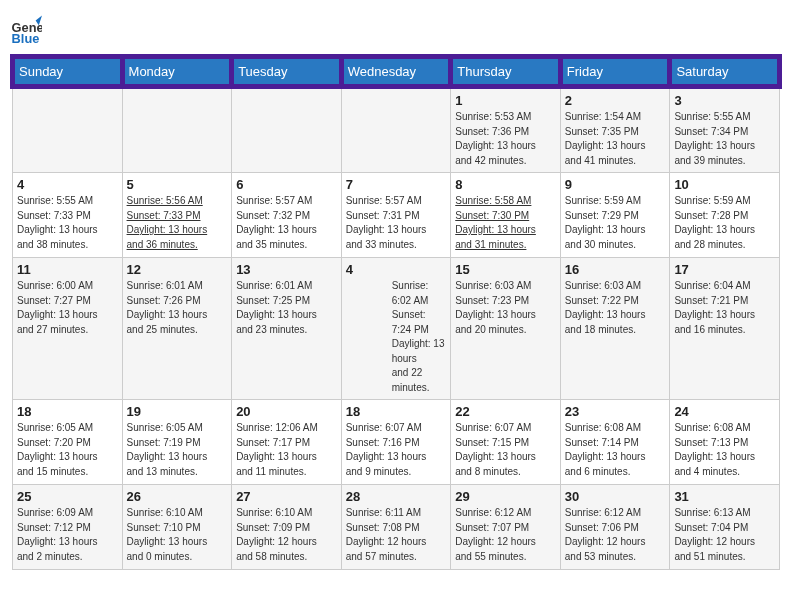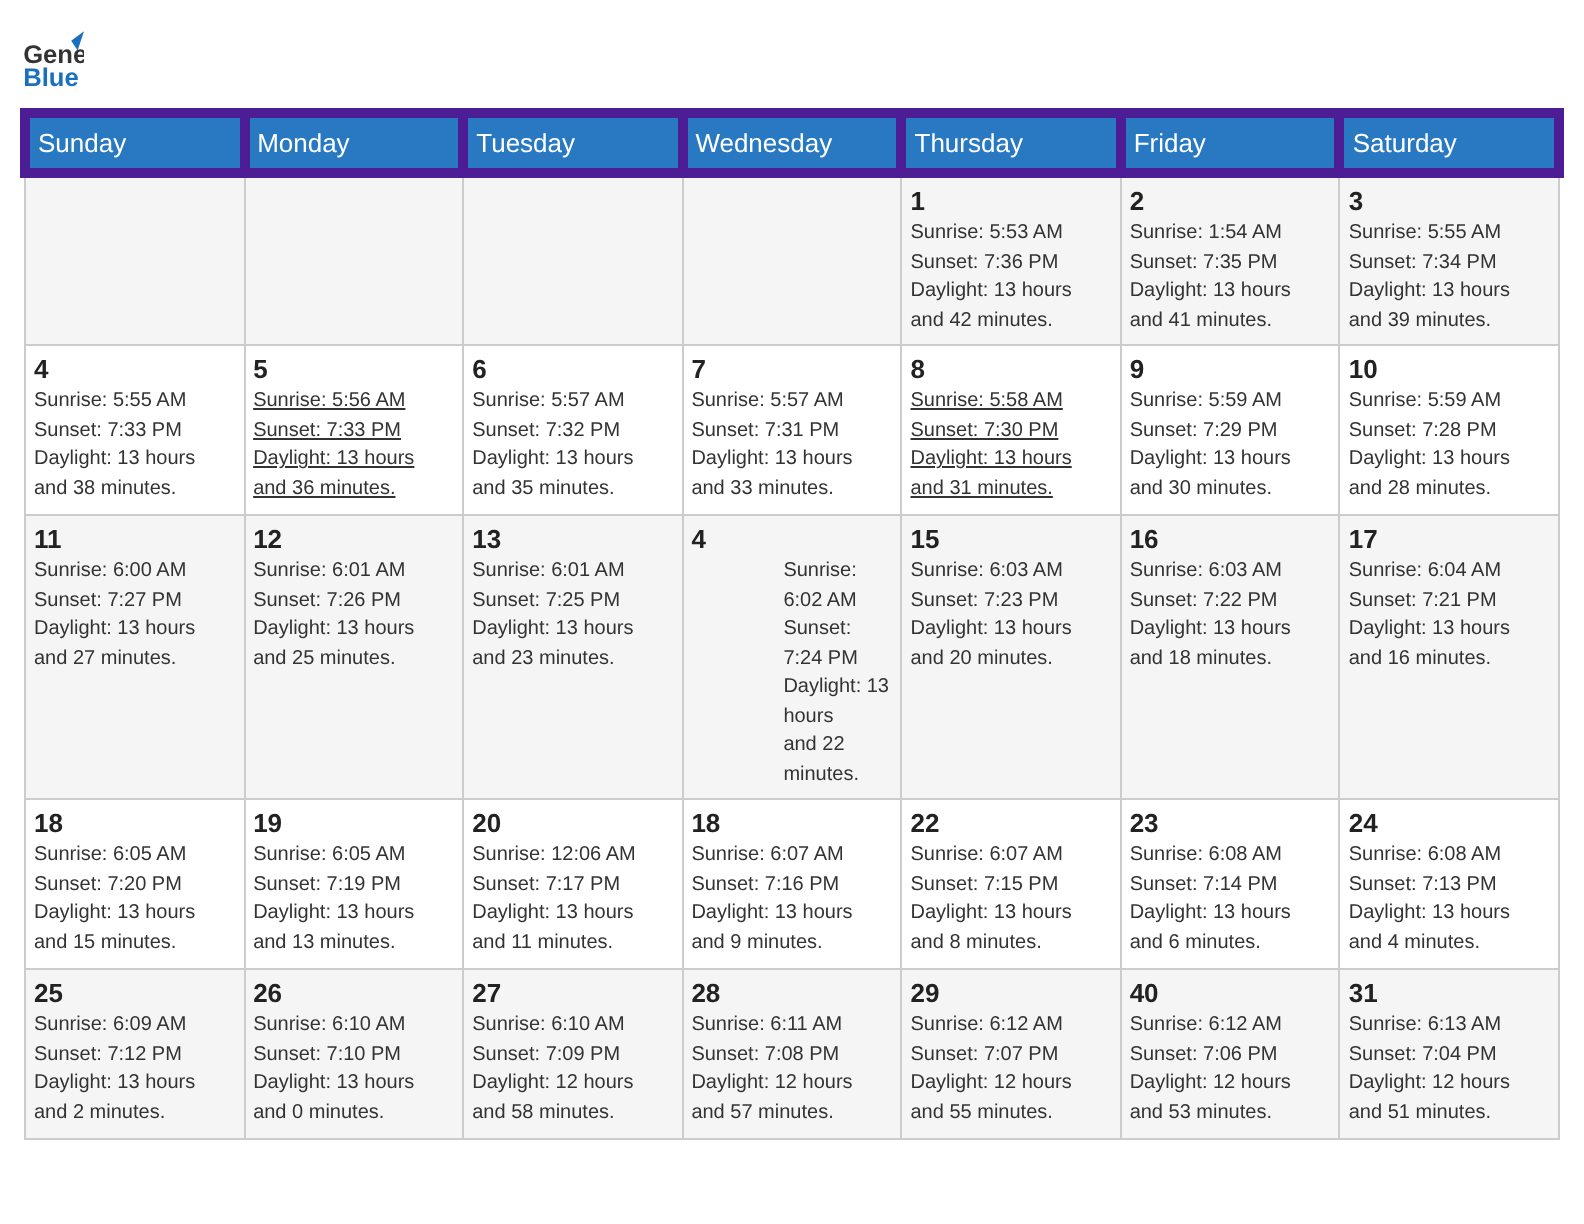--- a/index.html
+++ b/index.html
@@ -323,21 +323,21 @@
 and 57 minutes.</div>
         </td>
         <td>
           <span class="day-num">29</span>
           <div class="day-detail" style="white-space: pre-line;">Sunrise: 6:12 AM
 Sunset: 7:07 PM
 Daylight: 12 hours
 and 55 minutes.</div>
         </td>
         <td>
-          <span class="day-num">40</span>
+          <span class="day-num">30</span>
           <div class="day-detail" style="white-space: pre-line;">Sunrise: 6:12 AM
 Sunset: 7:06 PM
 Daylight: 12 hours
 and 53 minutes.</div>
         </td>
         <td>
           <span class="day-num">31</span>
           <div class="day-detail" style="white-space: pre-line;">Sunrise: 6:13 AM
 Sunset: 7:04 PM
 Daylight: 12 hours

